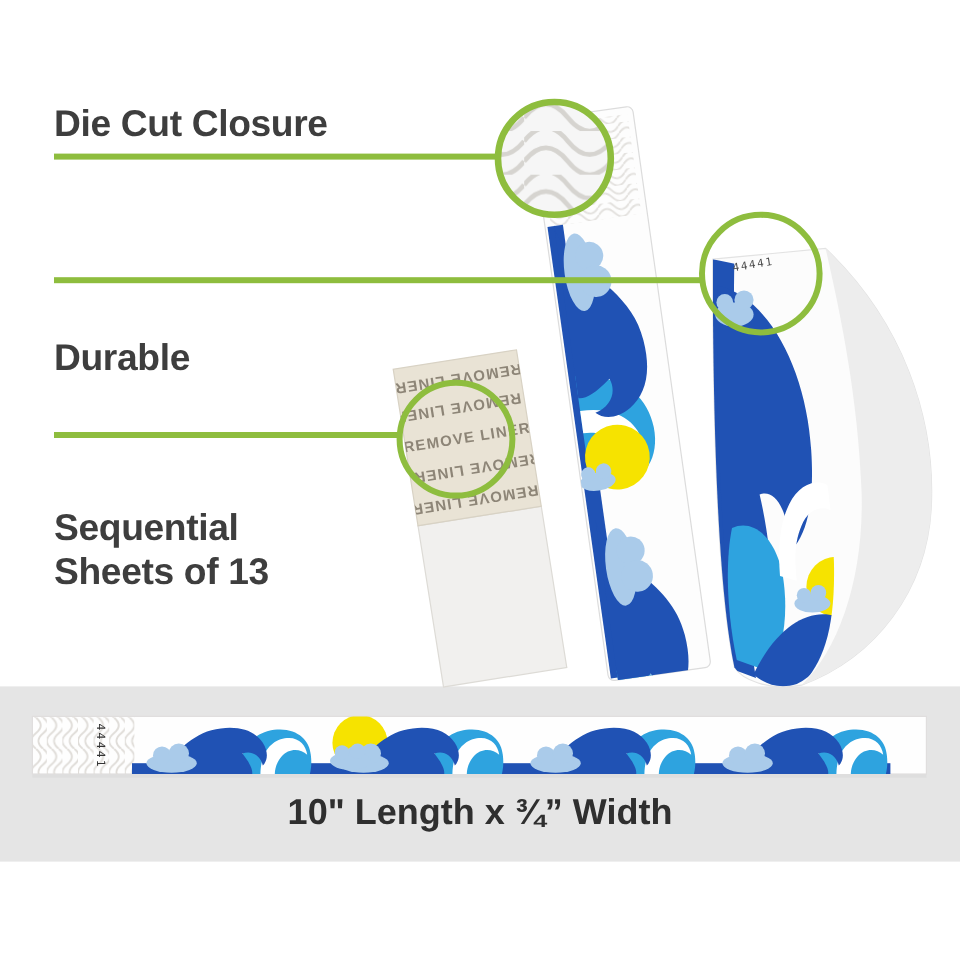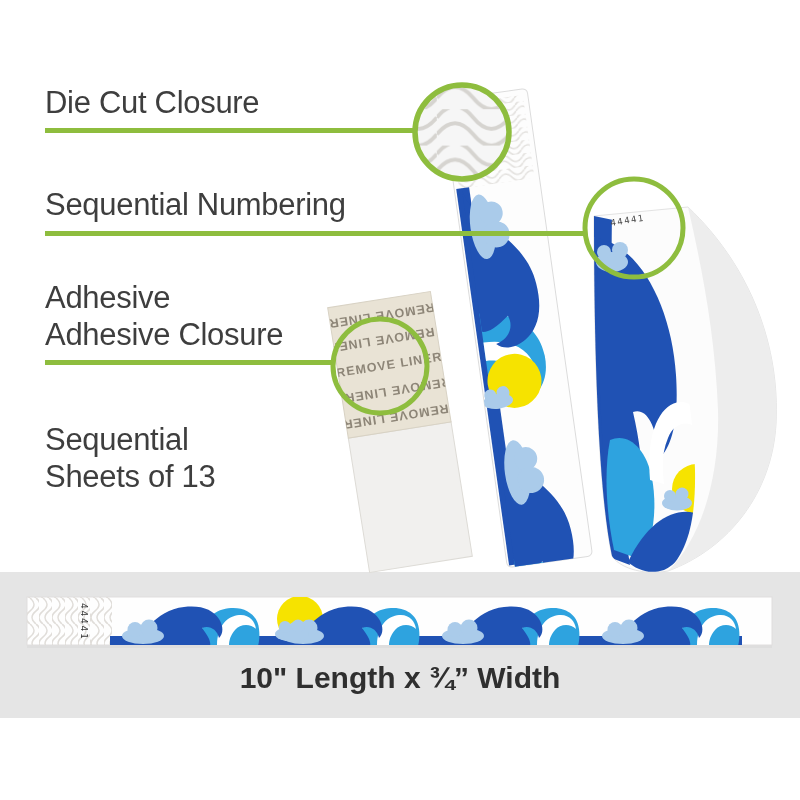--- a/index.html
+++ b/index.html
@@ -1,19 +1,19 @@
 <!DOCTYPE html>
 <html style="--c-green: #8ebd3e; --c-dark: #2052b4; --c-cyan: #2ea3df; --c-cloud: #aacbea; --c-sun: #f6e300; --c-strip: #e5e5e5; --c-text: #3e3e3e; --c-liner: #e9e3d5; --c-linertext: #8d8577;"><head>
 <meta charset="utf-8">
 <style>
   html,body{margin:0;padding:0;}
   #stage{position:relative;width:800px;height:800px;background:#ffffff;overflow:hidden;
          font-family:"Liberation Sans", sans-serif;}
   #art{position:absolute;left:0;top:0;}
-  .label{position:absolute;left:45px;color:var(--c-text);font-weight:400;
+  .label{position:absolute;left:45px;color:var(--c-text);font-weight:700;
          font-size:31px;line-height:37px;letter-spacing:-0.3px;}
   #dimension-text{position:absolute;left:0;top:661px;width:800px;text-align:center;
          color:#2f2f2f;font-weight:700;font-size:30px;}
 </style>
 </head>
 <body>
 
 <div id="stage">
 
   <svg id="art" width="800" height="800" viewBox="0 0 800 800">
@@ -140,26 +140,22 @@
       <circle cx="634" cy="228" r="49" fill="none" style="stroke:var(--c-green)" stroke-width="5"></circle>
 
       <rect x="45" y="360" width="288" height="5" style="fill:var(--c-green)"></rect>
       <circle cx="380" cy="366" r="47" fill="none" style="stroke:var(--c-green)" stroke-width="5"></circle>
     </g>
   </svg>
 
   <div class="label" style="top:84px">
     <div>Die Cut Closure</div>
   </div>
-  <div class="label" style="top:186px">
-    <div>Sequential Numbering</div>
-  </div>
   <div class="label" style="top:279px">
-    <div>Adhesive</div>
-    <div>Adhesive Closure</div>
+    <div>Durable</div>
   </div>
   <div class="label" style="top:421px">
     <div>Sequential</div>
     <div>Sheets of 13</div>
   </div>
 
   <div id="dimension-text">10" Length x ¾” Width</div>
 </div>
 
 </body></html>

